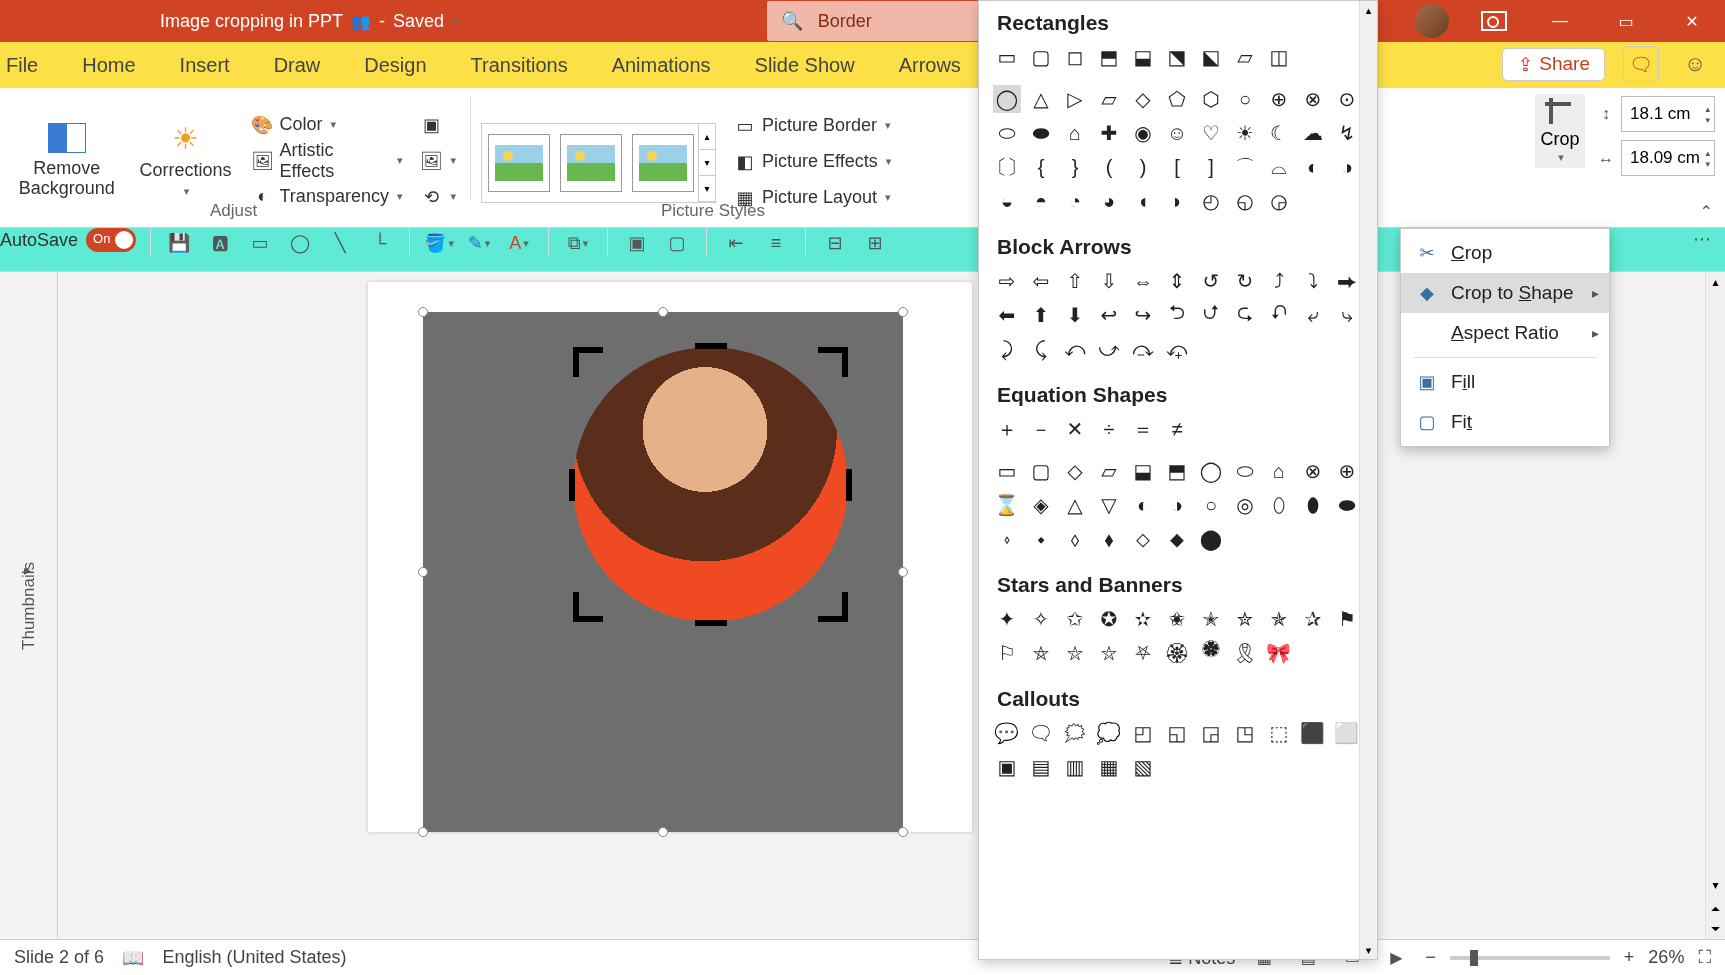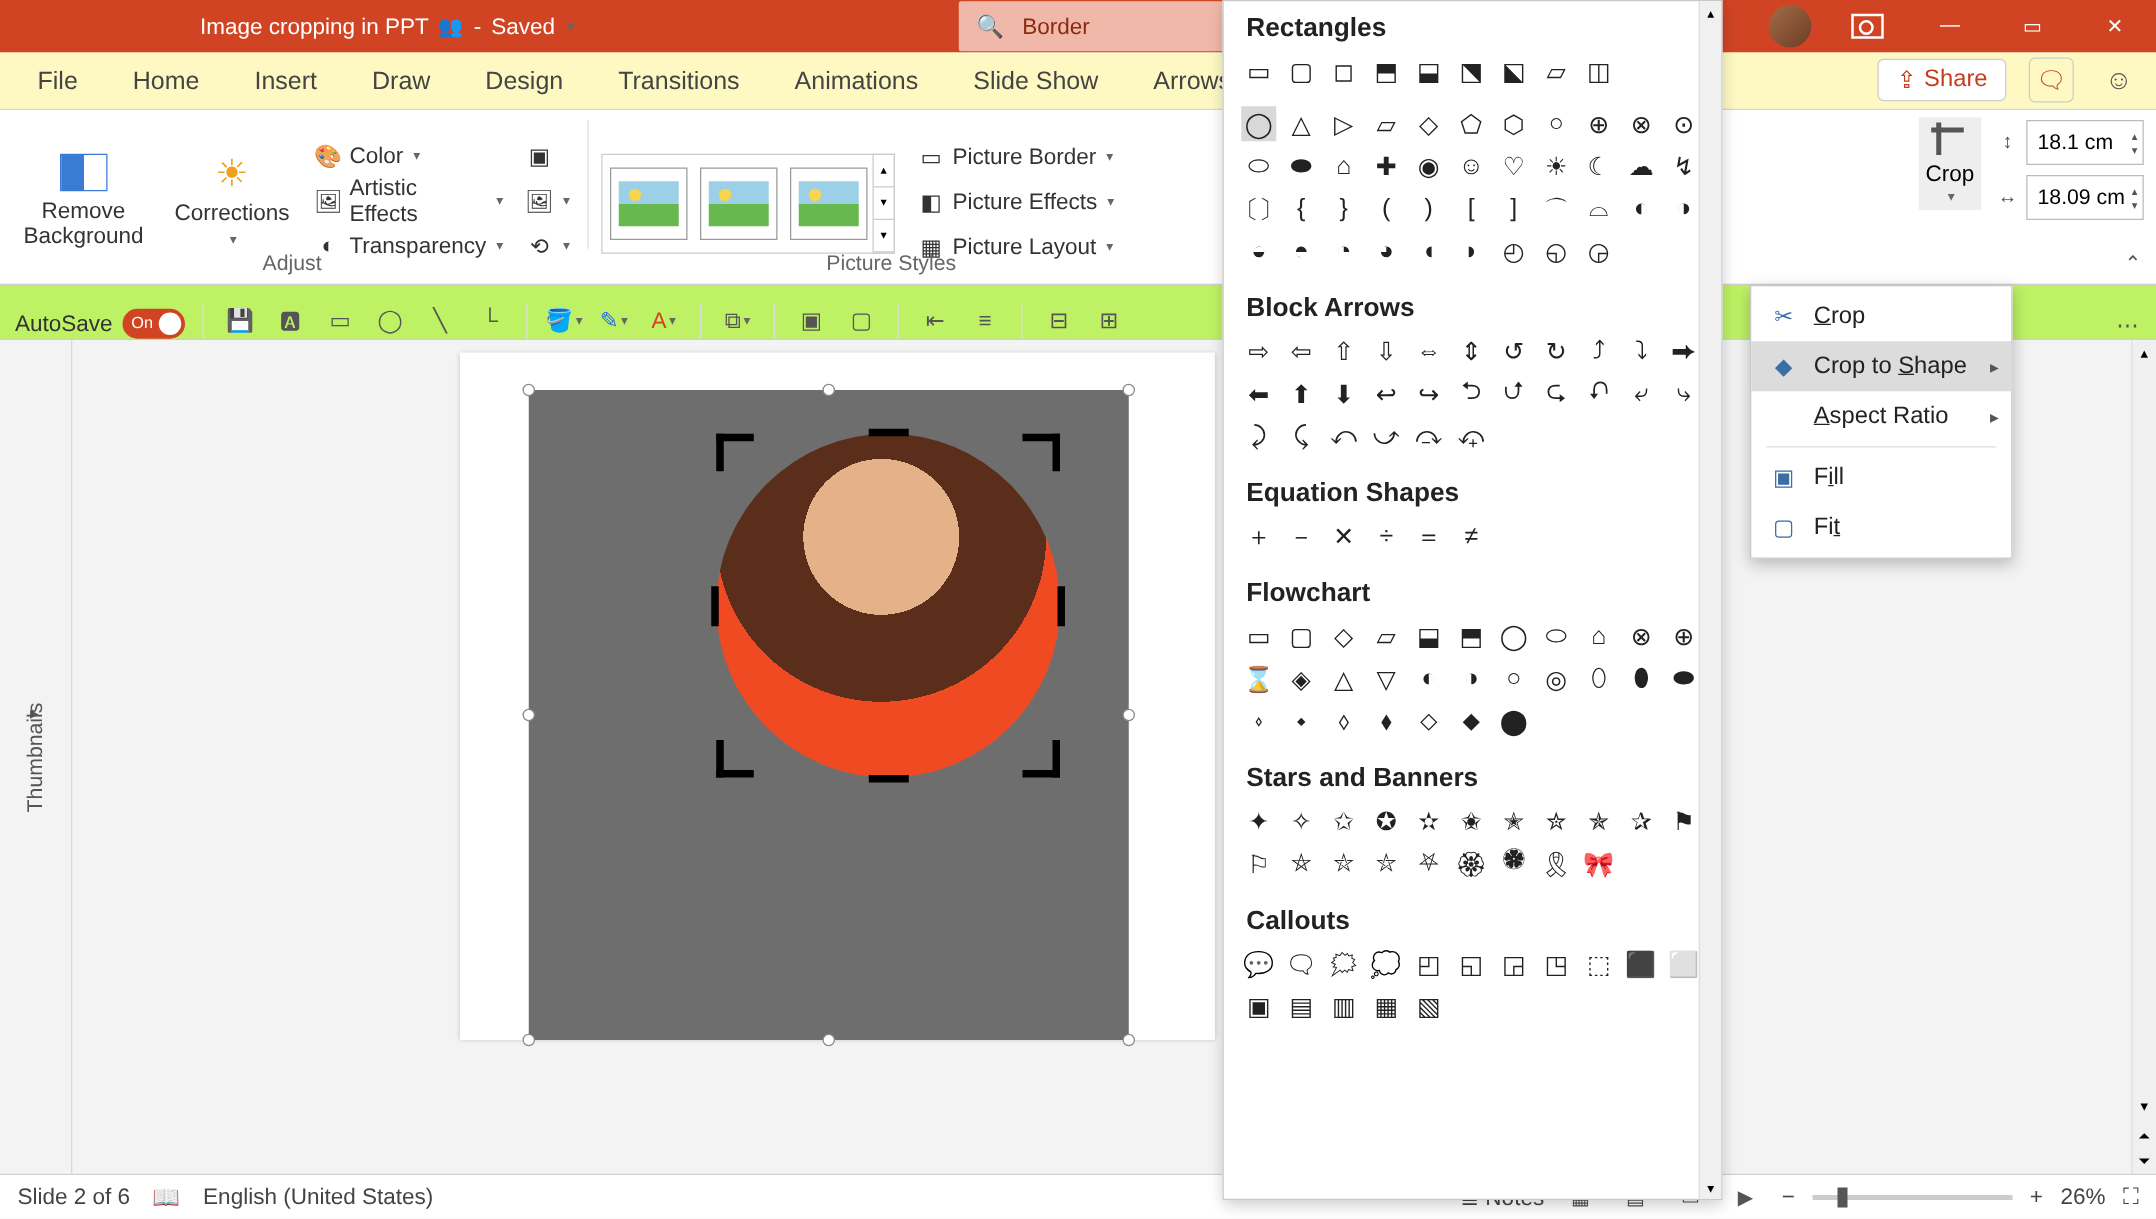--- a/index.html
+++ b/index.html
@@ -10,21 +10,21 @@
 .titlebar .doc-title { margin-left:160px; font-size:18px; display:flex; gap:8px; align-items:center; }
 .titlebar .people-icon { font-size:16px; }
 .titlebar .search { margin-left:auto; margin-right:0; background:#f0b8a8; height:40px; width:340px; display:flex; align-items:center; padding:0 14px; border-radius:2px; color:#8a2a10; font-size:18px; gap:14px; }
 .titlebar .rightctl { margin-left:auto; display:flex; align-items:center; gap:12px; padding-right:6px; }
 .titlebar .winbtn { width:54px; height:42px; display:flex; align-items:center; justify-content:center; color:#fff; font-size:16px; }
 .titlebar .avatar { width:34px; height:34px; border-radius:50%; background:linear-gradient(135deg,#a56c48,#6b3e24); margin-right:6px; }
 .titlebar .prof-box { width:26px; height:20px; border:2px solid #fff; position:relative; }
 .titlebar .prof-box::after { content:""; position:absolute; left:4px; top:3px; width:8px;height:8px; border:2px solid #fff; border-radius:50%; }
 
 
-.ribbon-tabs { height:46px; background:#fef9c3; display:flex; align-items:flex-end; padding-left:24px; gap:32px; border-bottom:1px solid #d6d6d6; position:relative; }
+.ribbon-tabs { height:46px; background:#fde047; display:flex; align-items:flex-end; padding-left:0; gap:32px; border-bottom:1px solid #d6d6d6; position:relative; }
 .ribbon-tabs .tab { font-size:20px; color:#444; padding:10px 6px; cursor:pointer; }
 .ribbon-tabs .right-items { position:absolute; right:12px; top:4px; display:flex; align-items:center; gap:18px; }
 .share-btn { border:1px solid #ccc; border-radius:5px; padding:4px 14px; color:#c43e1c; font-size:19px; display:flex; align-items:center; gap:6px; background:#fff; }
 .comment-btn,.smiley-btn { width:36px; height:36px; border:1px solid #ccc; border-radius:5px; display:flex; align-items:center; justify-content:center; color:#c43e1c; font-size:19px; }
 .smiley-btn { border:none; color:#555; font-size:22px; }
 
 
 .ribbon { height:140px; background:#fff; border-bottom:1px solid #cfcfcf; display:flex; position:relative; }
 .ribbon .group { display:flex; flex-direction:column; align-items:center; justify-content:flex-start; padding:6px 10px 2px; }
 .ribbon .group-label { font-size:17px; color:#666; position:absolute; bottom:6px; }
@@ -46,21 +46,21 @@
 
 .crop-area { display:flex; align-items:flex-start; gap:10px; padding:6px 10px; }
 .crop-btn { width:50px; display:flex;flex-direction:column;align-items:center; gap:1px; font-size:18px; padding:4px 2px; background:#eee; }
 .crop-btn .ico { font-size:26px; }
 .dim-row { display:flex; align-items:center; gap:4px; }
 .dim-row .ico { width:22px;height:22px;display:flex;align-items:center;justify-content:center;color:#555;}
 .dim-box { width:94px; height:36px; border:1px solid #bbb; display:flex; align-items:center; justify-content:space-between; padding:0 4px 0 8px; font-size:17px; background:#fff;}
 .dim-box .spin { display:flex; flex-direction:column; font-size:9px; color:#555; gap:1px; }
 
 
-.qat { height:44px; background:#bef264; border-bottom:1px solid #cfcfcf; display:flex; align-items:flex-end; padding-left:12px; gap:10px; position:relative; }
+.qat { height:44px; background:#5eead4; border-bottom:1px solid #cfcfcf; display:flex; align-items:flex-start; gap:10px; position:relative; }
 .qat .autosave { font-size:18px; color:#333; display:flex; align-items:center; gap:8px; }
 .qat .toggle { width:50px; height:24px; border-radius:12px; background:#d04424; position:relative; }
 .qat .toggle::after { content:""; position:absolute; right:3px; top:3px; width:18px;height:18px;border-radius:50%;background:#fff; }
 .qat .toggle .onlbl { position:absolute; left:7px; top:3px; color:#fff; font-size:13px; }
 .qat .qbtn { width:30px;height:30px; display:flex;align-items:center;justify-content:center; color:#555; font-size:18px; }
 .qat .sep { width:1px; height:28px; background:#ddd; margin:0 4px; }
 .qat .more { position:absolute; right:14px; font-size:18px; color:#555; }
 
 
 .main { position:absolute; left:0; right:0; top:272px; bottom:36px; display:flex; }
@@ -453,21 +453,20 @@
     </div>
     <div class="cat">Equation Shapes</div>
     <div class="shape-grid">
       <div class="s">＋</div>
       <div class="s">－</div>
       <div class="s">✕</div>
       <div class="s">÷</div>
       <div class="s">＝</div>
       <div class="s">≠</div>
     </div>
-    <div class="cat">Flowchart</div>
     <div class="shape-grid">
       <div class="s">▭</div>
       <div class="s">▢</div>
       <div class="s">◇</div>
       <div class="s">▱</div>
       <div class="s">⬓</div>
       <div class="s">⬒</div>
       <div class="s">◯</div>
       <div class="s">⬭</div>
       <div class="s">⌂</div>

